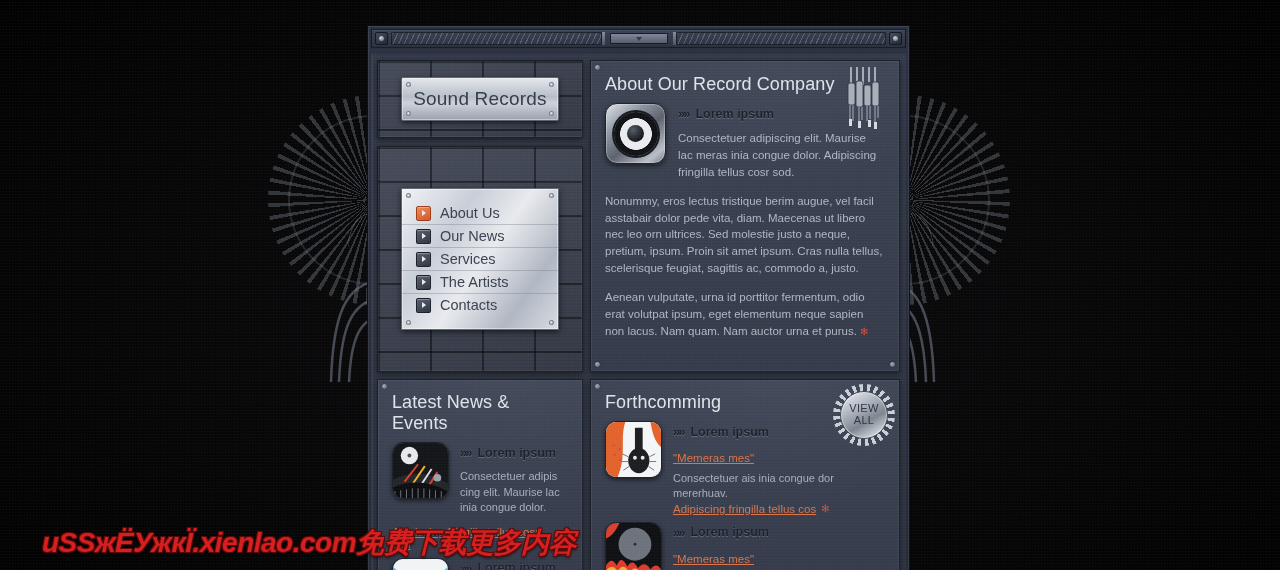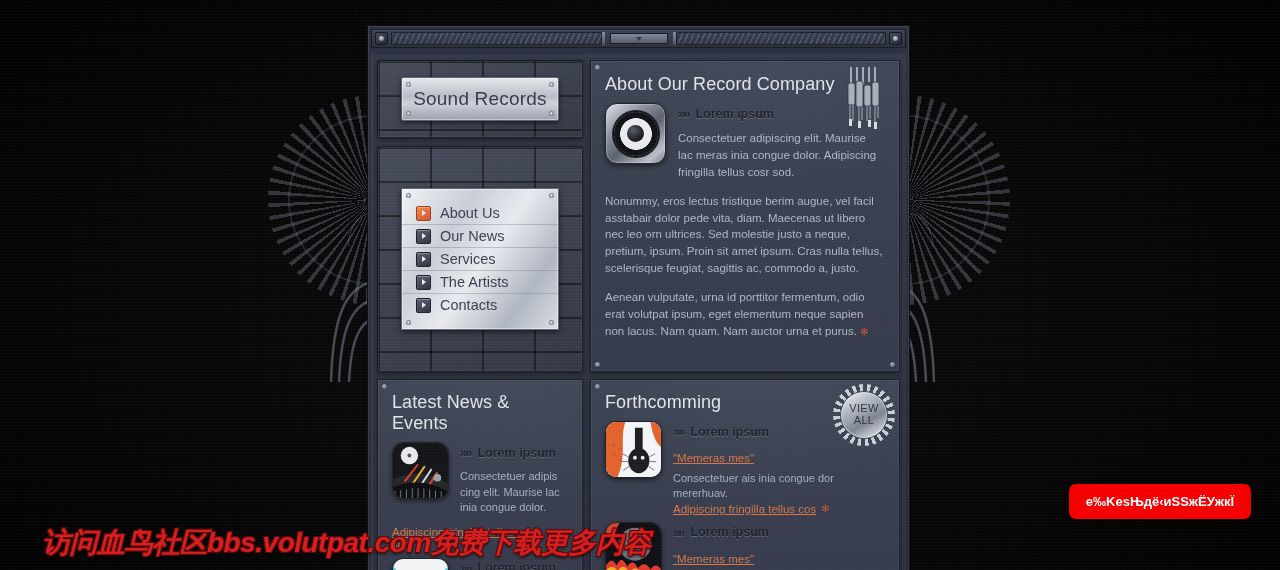--- a/index.html
+++ b/index.html
@@ -770,16 +770,15 @@
           </div>
         </div>
 
       </section>
 
     </div>
   </div>
 
   <div id="grain"></div>
 
-  <div id="watermark">访问血鸟社区bbs.volutpat.com免费下载更多内容</div>
-  <div id="red-badge">e‰ΚеsЊдё‹иSSжЁУжкЇ</div>
+  <div id="watermark">иSSжЁУжкЇ.xienlao.com免费下载更多内容</div>
 
 </div>
 
 </body></html>

